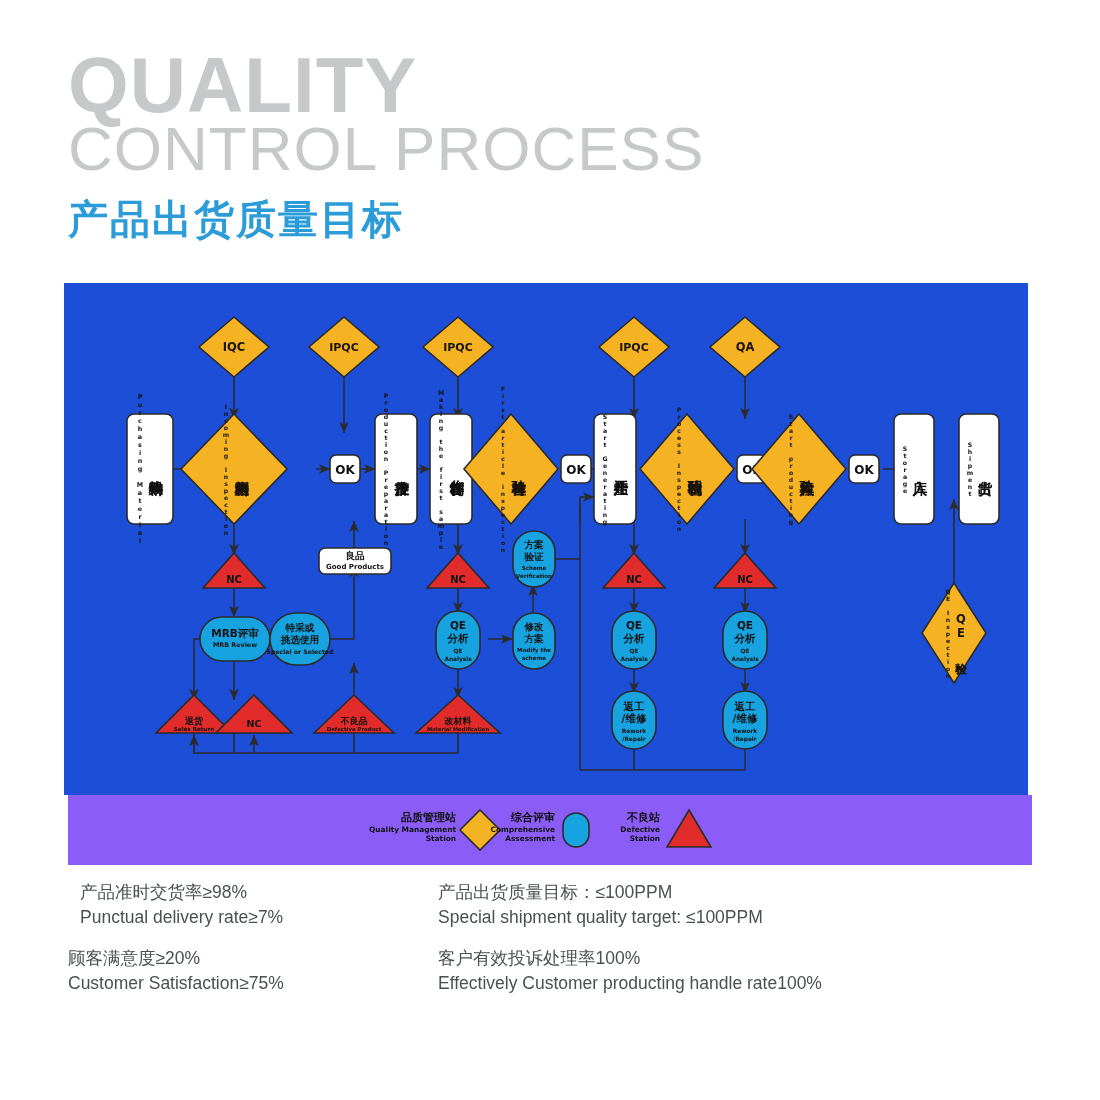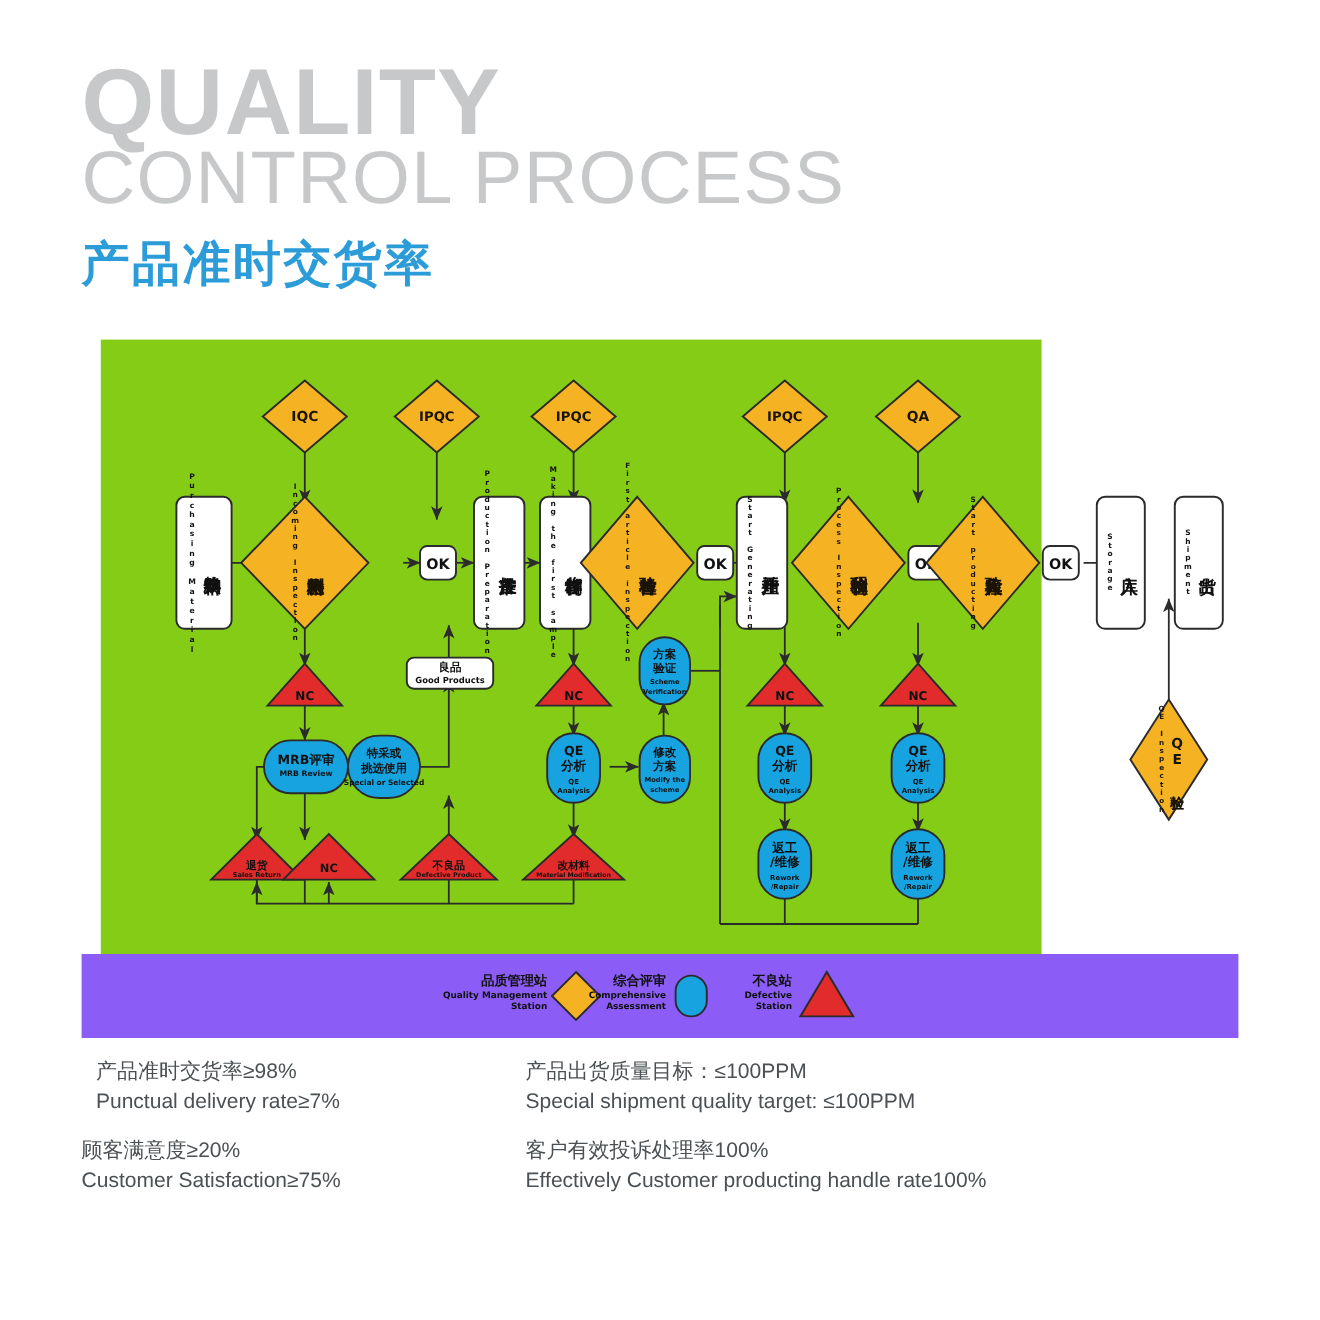--- a/index.html
+++ b/index.html
@@ -26,23 +26,23 @@
     font-size: 62px; font-weight: 400; letter-spacing: 1px;
     color: #c6c8c9; line-height: 1.0; margin-top: -4px;
   }
   .title-cn {
     font-size: 40px; font-weight: 700; letter-spacing: 2px;
     color: #2b9cd8; margin-top: 12px;
   }
 
   
   #panel {
-    position: absolute; left: 84px; top: 283px;
-    width: 784px; height: 512px;
-    background: #84cc16;
+    position: absolute; left: 64px; top: 283px;
+    width: 964px; height: 512px;
+    background: #1d4ed8;
   }
   #legendbar {
     position: absolute; left: 68px; top: 795px;
     width: 964px; height: 70px;
     background: #8b5cf6;
   }
 
   svg#flow { position: absolute; left: 0; top: 0; width: 964px; height: 512px; }
   svg#legendsvg { position: absolute; left: 0; top: 0; width: 964px; height: 70px; }
 
@@ -66,21 +66,21 @@
   .g4 { left: 370px; top: 66px; }
 </style>
 </head>
 <body>
 
 <div id="page">
 
   <div id="header">
     <div class="title-main">QUALITY</div>
     <div class="title-sub">CONTROL PROCESS</div>
-    <div class="title-cn">产品准时交货率</div>
+    <div class="title-cn">产品出货质量目标</div>
   </div>
 
   <div id="panel">
     <svg id="flow" viewBox="0 0 964 512">
       <defs>
         <marker id="ar" markerWidth="9" markerHeight="9" refX="7.4" refY="3.2" orient="auto" markerUnits="strokeWidth">
           <path d="M0,0 L7.6,3.2 L0,6.4 L1.9,3.2 z" fill="#2b2b2b"></path>
         </marker>
       </defs>
 

